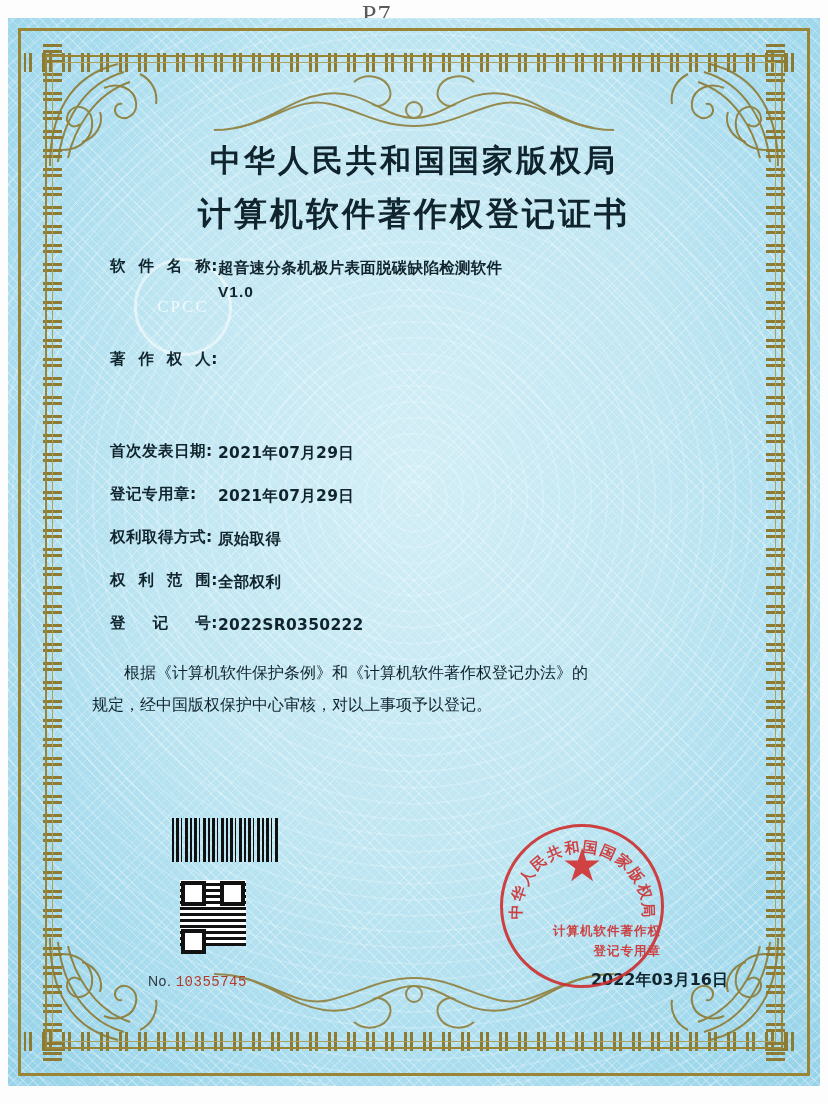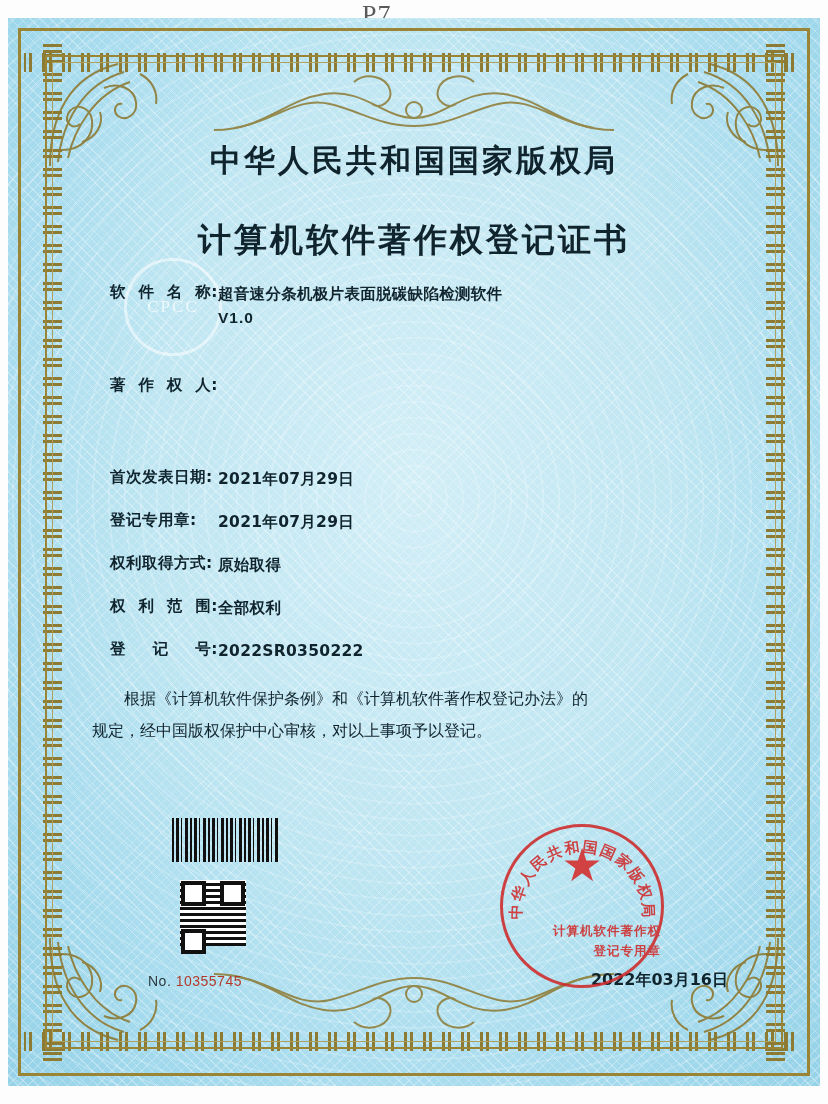--- a/index.html
+++ b/index.html
@@ -106,21 +106,21 @@
     position: absolute;
     left: 50%; bottom: 42px;
     transform: translateX(-50%) scaleY(-1);
     width: 420px; height: 78px;
     opacity: 0.85;
   }
 
   
   .watermark {
     position: absolute;
-    left: 116px; top: 240px;
+    left: 126px; top: 240px;
     width: 92px; height: 92px;
     border-radius: 50%;
     border: 3px solid rgba(255,255,255,0.55);
     color: rgba(255,255,255,0.75);
     font-size: 17px;
     letter-spacing: 2px;
     display: flex;
     align-items: center;
     justify-content: center;
     font-family: "Liberation Serif", serif;
@@ -142,21 +142,21 @@
     color: #10242d;
     margin-top: 22px;
   }
   .title-2 {
     text-align: center;
     font-family: "DejaVu Sans", sans-serif;
     font-weight: bold;
     font-size: 33px;
     letter-spacing: 3px;
     color: #10242d;
-    margin-top: 36px;
+    margin-top: 10px;
   }
   .cert-no {
     text-align: right;
     margin-top: 26px;
     padding-right: 18px;
     font-size: 14px;
     font-family: "DejaVu Sans", sans-serif;
     color: #16303a;
     font-weight: bold;
   }
@@ -249,21 +249,21 @@
   .serial {
     position: absolute;
     left: 140px; top: 955px;
     font-size: 14px;
     font-family: "Liberation Sans", sans-serif;
     color: #2b3a42;
     letter-spacing: 0.5px;
   }
   .serial .sn {
     color: #b33a2a;
-    font-family: Liberation Sans, sans-serif;
+    font-family: Liberation Mono, monospace;
     letter-spacing: 0.5px;
   }
 
   .issue-date {
     position: absolute;
     right: 92px; top: 952px;
     font-size: 16px;
     font-family: "DejaVu Sans", sans-serif;
     font-weight: bold;
     color: #10242d;

